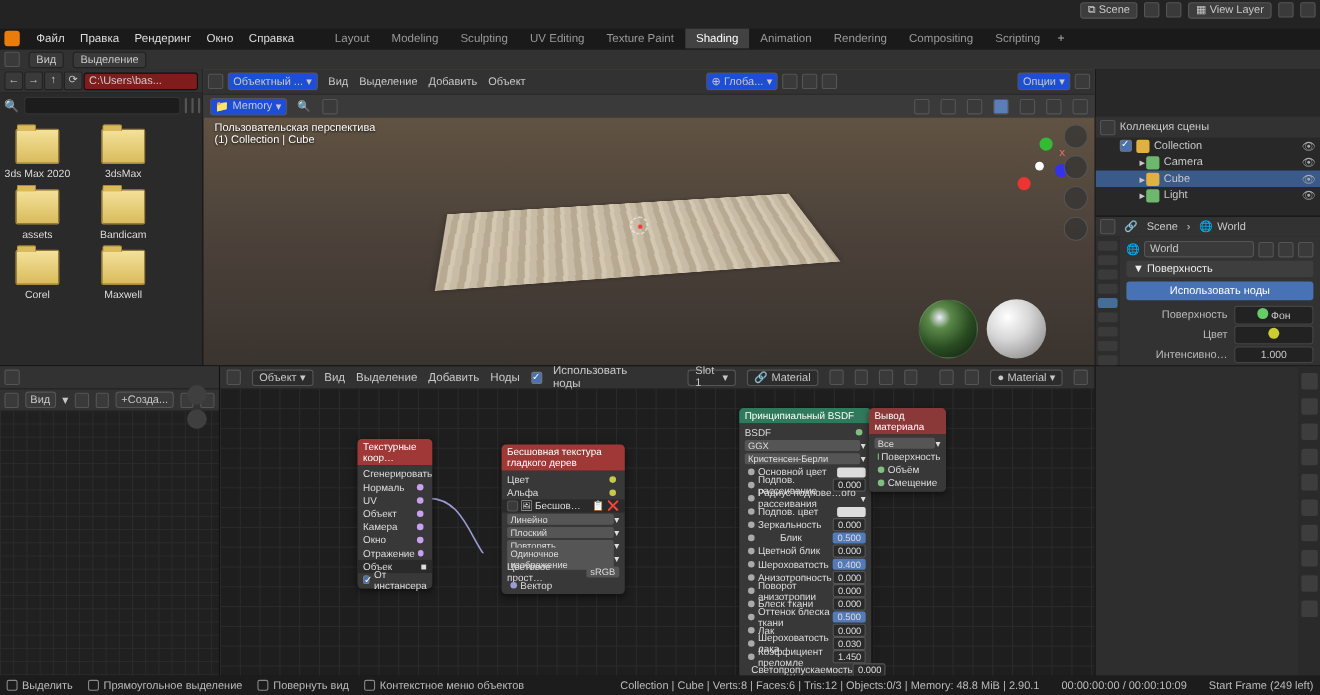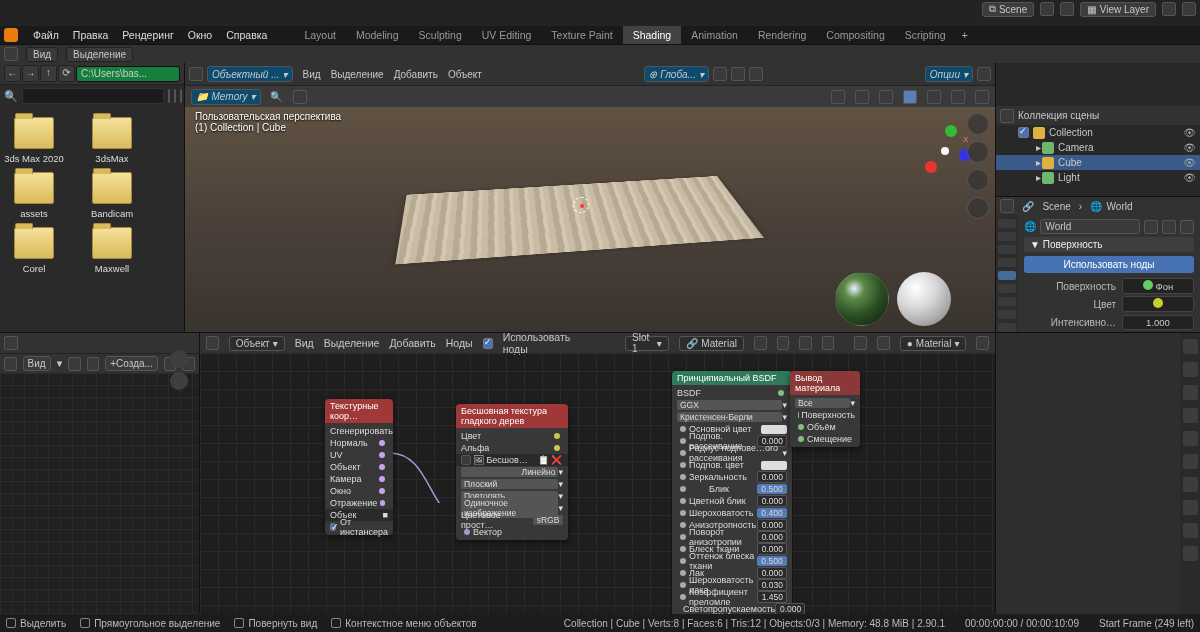--- a/index.html
+++ b/index.html
@@ -16,33 +16,33 @@
 .top-right { position:absolute; right:4px; top:0; display:flex; gap:6px; align-items:center; height:18px; }
 .scene-btn { background:#3d3d3d; border:1px solid #555; border-radius:3px; padding:1px 6px; font-size:10px; display:flex; align-items:center; gap:3px; height:15px;}
 
 .fb-toolbar { height:19px; background:#323232; display:flex; align-items:center; padding:0 4px; gap:8px; border-top:1px solid #111;}
 .fb-btn { background:#3a3a3a; border:1px solid #222; border-radius:3px; padding:1px 6px; font-size:10px; height:15px; line-height:12px;}
 
 .main-area { display:flex; height:269px; }
 .file-browser { width:185px; background:#2a2a2a; display:flex; flex-direction:column; border-right:1px solid #111; }
 .fb-nav { height:22px; display:flex; align-items:center; padding:2px 4px; background:#323232; border-bottom:1px solid #222; gap:1px;}
 .fb-navbtn { width:17px; height:17px; background:#3a3a3a; border:1px solid #222; border-radius:2px; font-size:10px; text-align:center; line-height:14px;}
-.fb-path { flex:1; background:#15803d; border:1px solid #111; border-radius:3px; height:16px; font-size:10px; padding:1px 4px; color:#ccc; overflow:hidden;}
+.fb-path { flex:1; background:#7f1d1d; border:1px solid #111; border-radius:3px; height:16px; font-size:10px; padding:1px 4px; color:#ccc; overflow:hidden;}
 .fb-search-row { height:22px; display:flex; align-items:center; padding:3px 4px; gap:4px; background:#2a2a2a;}
 .fb-search { flex:1; background:#1c1c1c; border:1px solid #333; border-radius:3px; height:16px; font-size:10px; padding:0 4px;}
 .fb-icons { flex:1; display:flex; flex-wrap:wrap; align-content:flex-start; padding:10px 4px; gap:8px 18px; overflow:hidden;}
 .fb-item { width:60px; text-align:center; }
 .folder-icon { width:40px; height:32px; margin:0 auto 4px; background:linear-gradient(#f4e19a,#d9bb5c); border-radius:2px; position:relative; border:1px solid #aa8a3a;}
 .folder-icon::before{content:"";position:absolute;top:-5px;left:0;width:16px;height:5px;background:#d9bb5c;border-radius:2px 2px 0 0;border:1px solid #aa8a3a;border-bottom:none;}
 .fb-label{font-size:9.5px;color:#ddd;}
 
 .viewport { flex:1; background:linear-gradient(#695a46,#4a4039 60%, #3a342e); position:relative; }
 .vp-header { height:22px; background:#323232; display:flex; align-items:center; padding:0 4px; gap:4px;}
 .vp-underheader{height:22px;background:#3a3a3a;display:flex;align-items:center;padding:0 6px;gap:10px;font-size:10px;border-top:1px solid #222;}
-.vp-select { background:#0c4a6e; border:1px solid #555; border-radius:3px; padding:1px 4px; font-size:10px; height:16px; display:flex; align-items:center; gap:3px;font-style:italic;}
+.vp-select { background:#1d4ed8; border:1px solid #555; border-radius:3px; padding:1px 4px; font-size:10px; height:16px; display:flex; align-items:center; gap:3px;}
 .vp-right-icons { position:absolute; right:6px; top:50px; display:flex; flex-direction:column; gap:6px;}
 .side-icon { width:22px; height:22px; background:rgba(50,50,50,0.7); border-radius:11px; border:1px solid #555;}
 .gizmo { position:absolute; right:26px; top:62px; width:50px; height:50px; }
 .vp-overlay-text { position:absolute; left:10px; top:48px; font-size:10px; color:#fff; text-shadow:0 1px 2px #000;}
 .hdri-sphere{position:absolute;right:106px;bottom:6px;width:54px;height:54px;border-radius:27px;background:radial-gradient(circle at 35% 30%, #eef 0%, #5c8a4a 20%, #2a4d22 55%, #0c1a0c 100%);border:1px solid #fff2;}
 .matte-sphere{position:absolute;right:44px;bottom:6px;width:54px;height:54px;border-radius:27px;background:radial-gradient(circle at 35% 30%, #fff, #d6d6d6 40%, #888 90%);}
 .plane{position:absolute;left:220px;top:82px;width:340px;height:140px;transform:perspective(700px) rotateX(62deg) rotateZ(-8deg);background:repeating-linear-gradient(92deg,#c9bca6 0 6px,#b8aa92 6px 12px,#d4c8b2 12px 16px);box-shadow:0 0 8px rgba(0,0,0,0.3);}
 .cursor-3d{position:absolute;left:388px;top:134px;width:16px;height:16px;border:1px dashed #fff;border-radius:8px;}
 .cursor-3d::after{content:"";position:absolute;left:6px;top:6px;width:4px;height:4px;background:#f33;border-radius:2px;}
 
@@ -464,21 +464,21 @@
             </div>
             <div class="nrow left" style="background:#2a2a2a;gap:2px;">
               <span class="tiny-ico" style="width:10px;height:10px;"></span>
               <span>🖼</span>
               <span>Бесшов…</span>
               <span style="flex:1"></span>
               <span>📋</span>
               <span>❌</span>
             </div>
             <div class="nrow left">
-              <span class="nval" style="flex:1;text-align:right;">Линейно</span>
+              <span class="nval" style="flex:1;text-align:left;">Линейно</span>
               <span>▾</span>
             </div>
             <div class="nrow left">
               <span class="nval" style="flex:1;text-align:left;">Плоский</span>
               <span>▾</span>
             </div>
             <div class="nrow left">
               <span class="nval" style="flex:1;text-align:left;">Повторять</span>
               <span>▾</span>
             </div>

